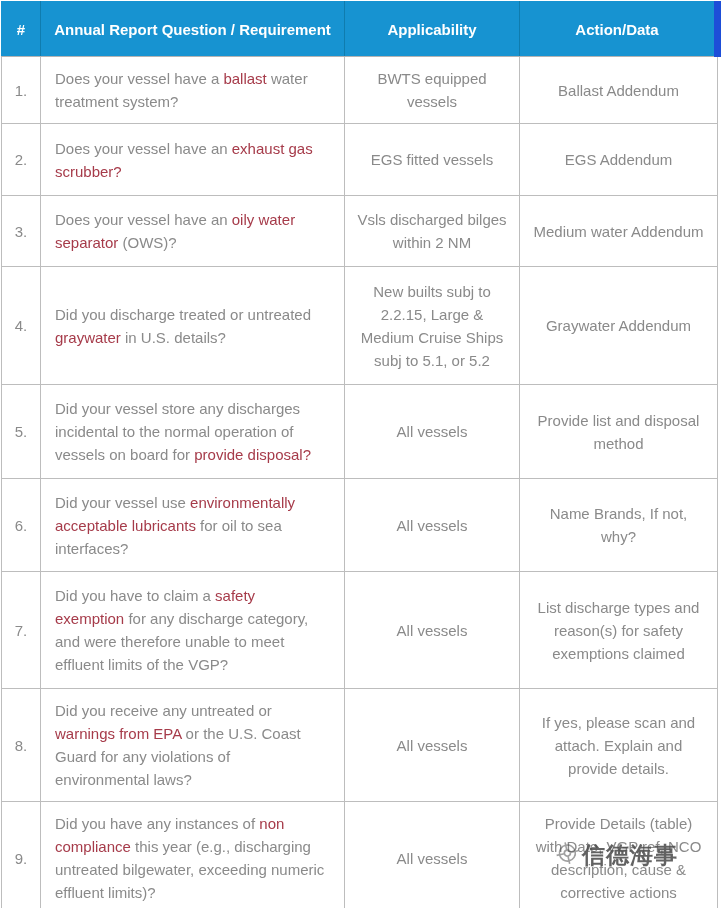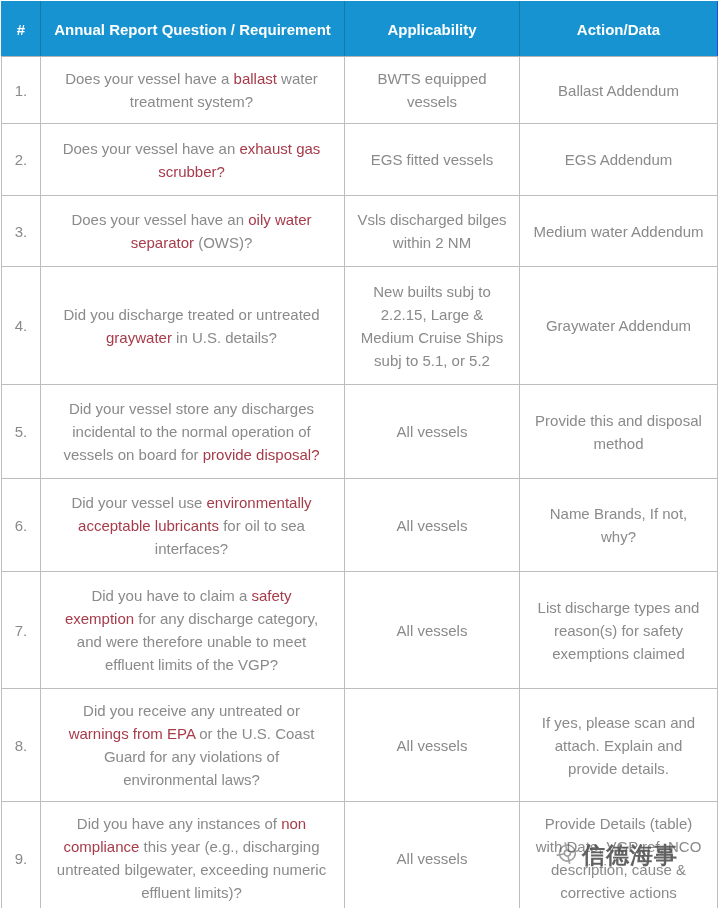--- a/index.html
+++ b/index.html
@@ -17,27 +17,27 @@
   col.c-app{width:175px;}
   col.c-act{width:198px;}
   thead th{
     background:#1793d1;color:#ffffff;font-weight:bold;font-size:15px;
     height:54px;text-align:center;vertical-align:middle;
     border-left:1px solid #0f7cae;border-right:1px solid #0f7cae;
     border-top:1px solid #1793d1;border-bottom:1px solid #b3b3b3;
     padding:0 4px;
   }
   thead th:first-child{border-left:1px solid #1793d1;}
-  thead th:last-child{border-right:1px solid #1d4ed8;}
+  thead th:last-child{border-right:7px solid #1d4ed8;}
   tbody td{
     border:1px solid #bdbdbd;color:#8a8a8a;font-size:15px;line-height:23px;
     vertical-align:middle;background:#ffffff;
   }
   td.cell-num{text-align:center;padding:0;}
-  td.cell-q{text-align:center;padding:10px 16px 10px 14px;}
+  td.cell-q{text-align:left;padding:10px 16px 10px 14px;}
   td.cell-center{text-align:center;padding:8px 12px;}
   span.red{color:#a63b4a;}
   
   tbody tr:nth-child(1){height:66px;}
   tbody tr:nth-child(2){height:72px;}
   tbody tr:nth-child(3){height:71px;}
   tbody tr:nth-child(4){height:118px;}
   tbody tr:nth-child(5){height:94px;}
   tbody tr:nth-child(6){height:93px;}
   tbody tr:nth-child(7){height:117px;}
@@ -91,21 +91,21 @@
         <tr>
           <td class="cell-num">4.</td>
           <td class="cell-q"><span>Did you discharge treated or untreated </span><span class="red">graywater</span><span> in U.S. details?</span></td>
           <td class="cell-center">New builts subj to 2.2.15, Large &amp; Medium Cruise Ships subj to 5.1, or 5.2</td>
           <td class="cell-center">Graywater Addendum</td>
         </tr>
         <tr>
           <td class="cell-num">5.</td>
           <td class="cell-q"><span>Did your vessel store any discharges incidental to the normal operation of vessels on board for </span><span class="red">provide disposal?</span></td>
           <td class="cell-center">All vessels</td>
-          <td class="cell-center">Provide this and disposal method</td>
+          <td class="cell-center">Provide list and disposal method</td>
         </tr>
         <tr>
           <td class="cell-num">6.</td>
           <td class="cell-q"><span>Did your vessel use </span><span class="red">environmentally acceptable lubricants</span><span> for oil to sea interfaces?</span></td>
           <td class="cell-center">All vessels</td>
           <td class="cell-center">Name Brands, If not, why?</td>
         </tr>
         <tr>
           <td class="cell-num">7.</td>
           <td class="cell-q"><span>Did you have to claim a </span><span class="red">safety exemption</span><span> for any discharge category, and were therefore unable to meet effluent limits of the VGP?</span></td>

